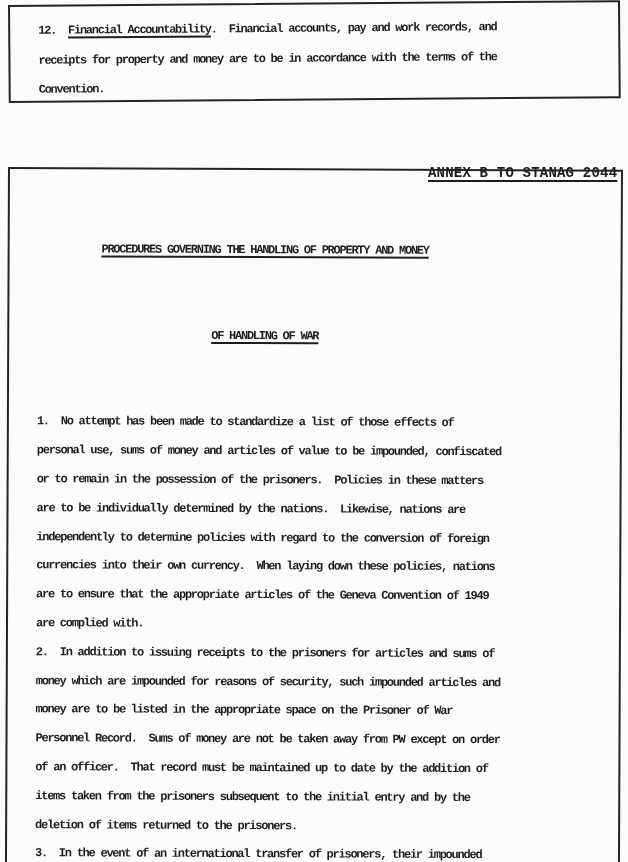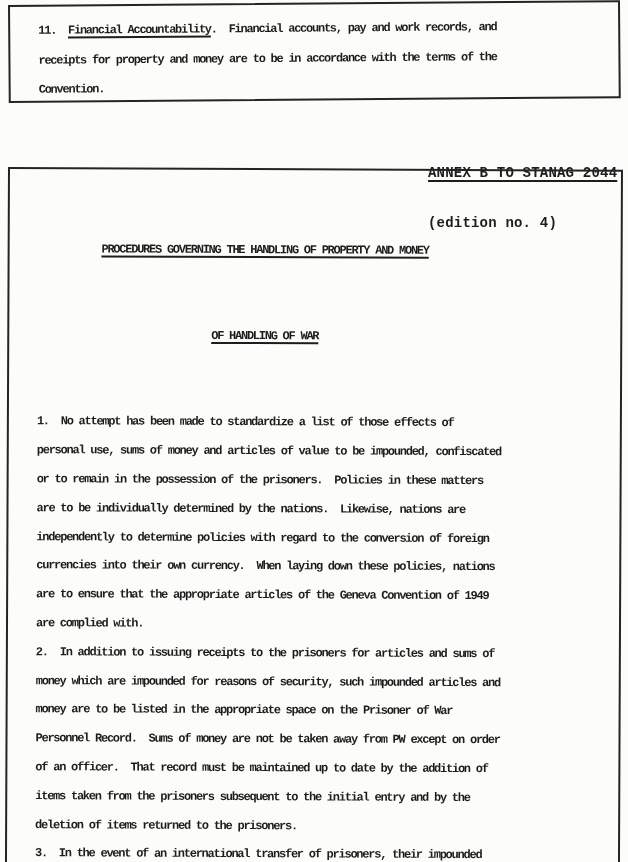--- a/index.html
+++ b/index.html
@@ -74,28 +74,27 @@
     text-underline-offset: 3px;
     text-decoration-skip-ink: none;
   }
 </style>
 </head>
 <body>
 
 <div>
 
   <section class="box top-box">
-    <p class="typewriter"><span>11.  </span><span class="u">Financial Accountability</span><span>.  Financial accounts, pay and work records, and
+    <p class="typewriter"><span>12.  </span><span class="u">Financial Accountability</span><span>.  Financial accounts, pay and work records, and
 receipts for property and money are to be in accordance with the terms of the
 Convention.</span></p>
   </section>
 
   <div class="annex">
     <div><span class="u">ANNEX B TO STANAG 2044</span></div>
-    <div>(edition no. 4)</div>
   </div>
 
   <section class="box main-box">
     <div class="title-wrap typewriter">
       <div><span class="u">PROCEDURES GOVERNING THE HANDLING OF PROPERTY AND MONEY</span></div>
       <div><span class="u">OF HANDLING OF WAR</span></div>
     </div>
     <p class="typewriter">1.  No attempt has been made to standardize a list of those effects of
 personal use, sums of money and articles of value to be impounded, confiscated
 or to remain in the possession of the prisoners.  Policies in these matters

